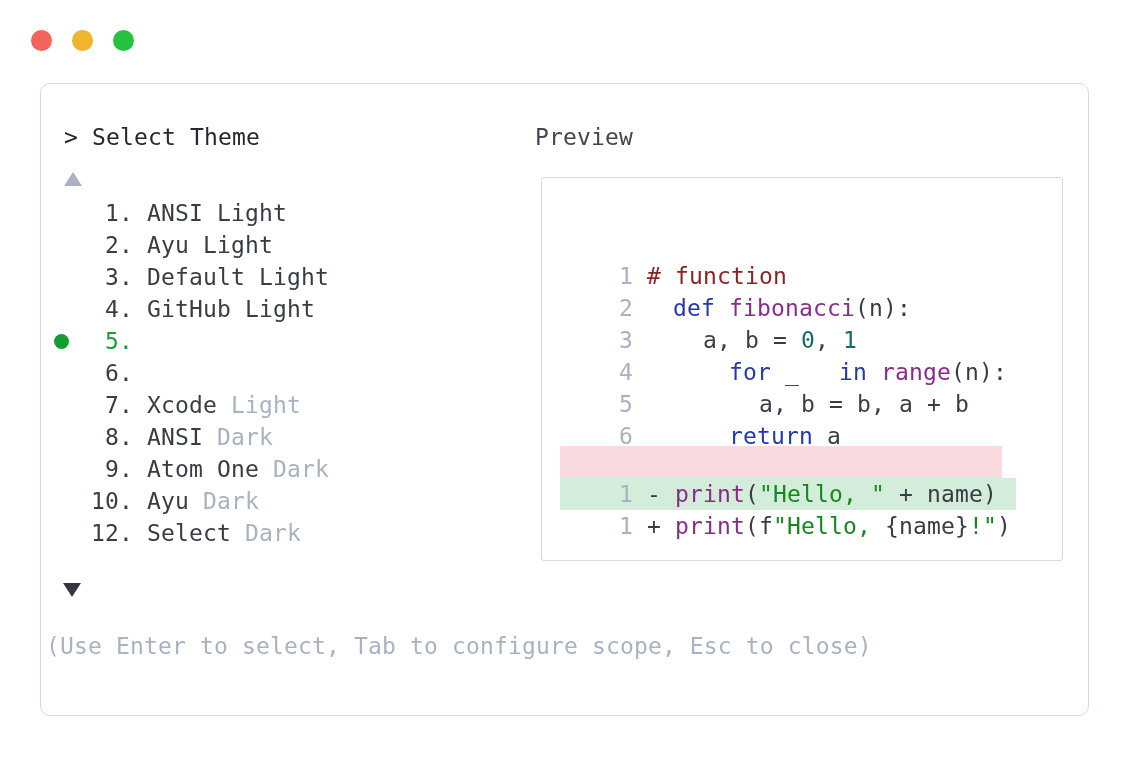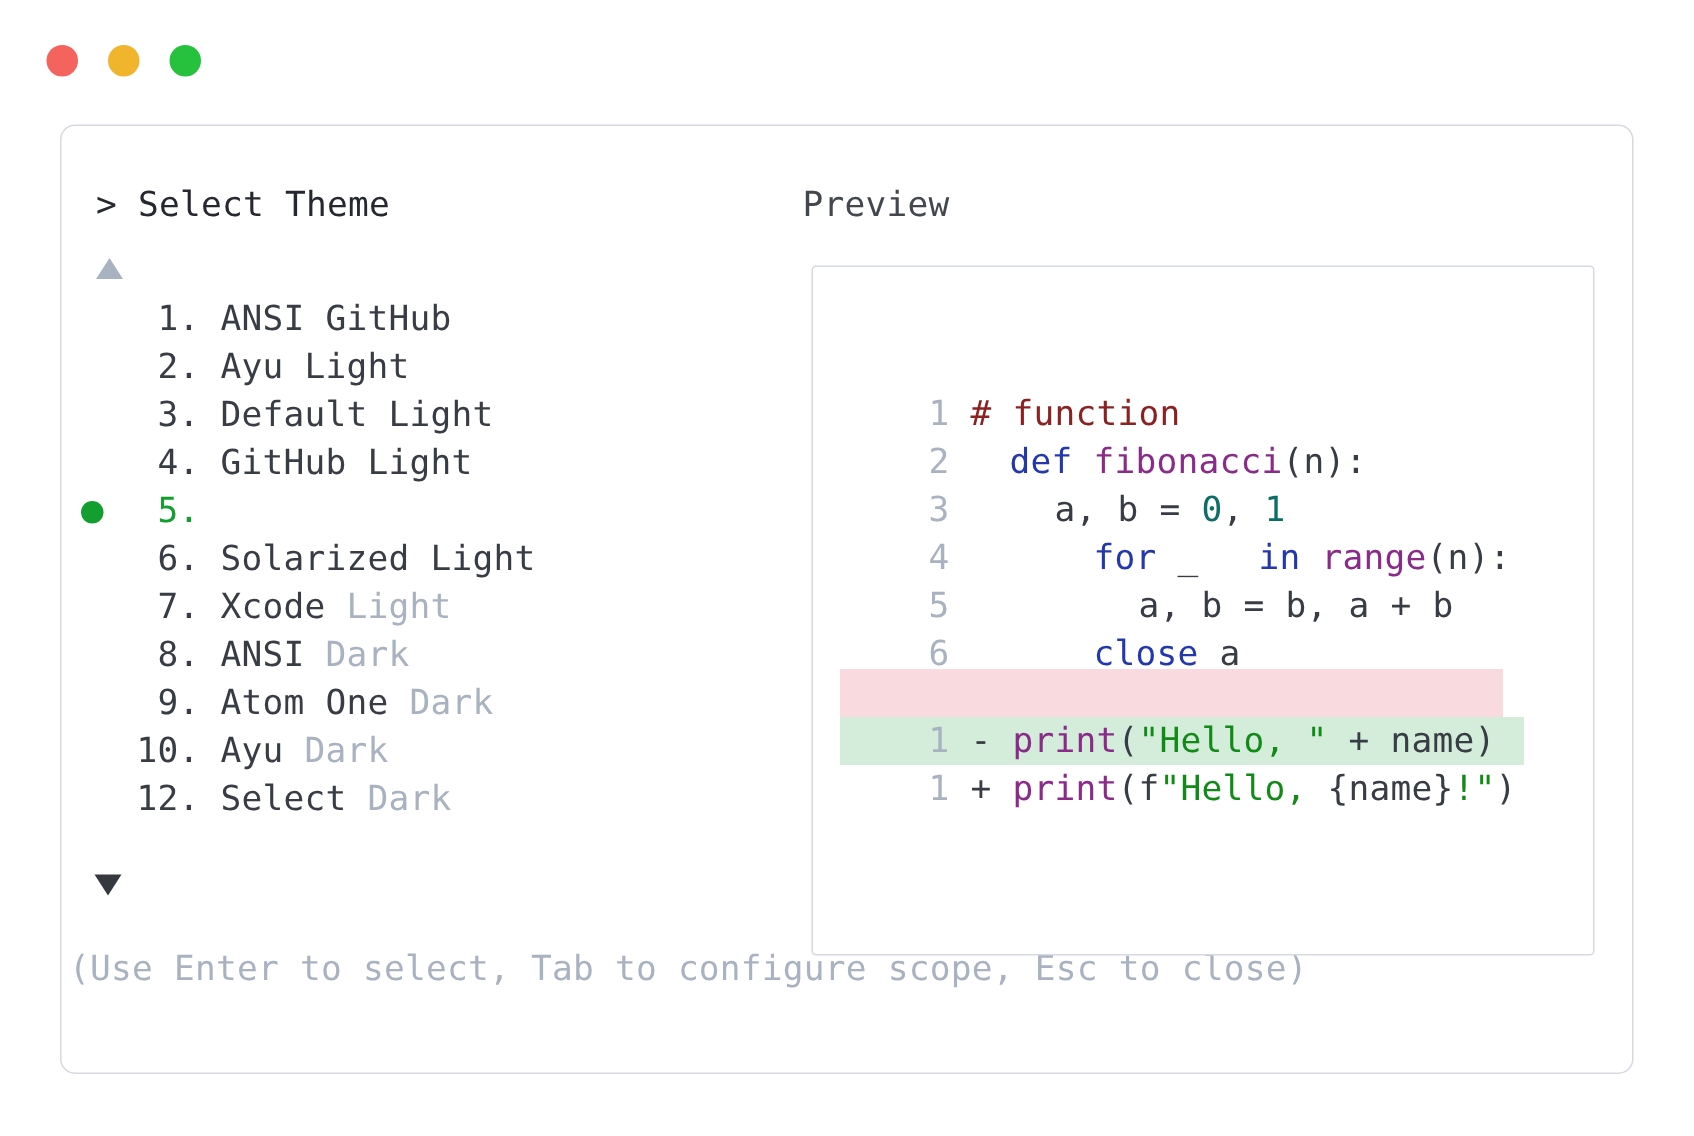--- a/index.html
+++ b/index.html
@@ -41,21 +41,21 @@
   .theme-row.selected .bullet i{display:inline-block;}
   .theme-row .num{display:inline-block; width:42px; text-align:right; margin-right:14px;}
   .theme-row .name, .theme-row .num{color:var(--dark);}
   .theme-row.selected .name, .theme-row.selected .num{color:var(--accent-green);}
   .theme-row .suffix{color:var(--muted);}
 
   .footer-hint{position:absolute; left:5px; top:549px; line-height:26px; color:var(--muted); white-space:pre;}
 
   
   .preview-label{position:absolute; left:494px; top:40px; line-height:26px; color:#43474e;}
-  .preview-box{position:absolute; left:500px; top:93px; width:522px; height:460px;
+  .preview-box{position:absolute; left:500px; top:93px; width:522px; height:384px;
                background:#fff; border:1.5px solid var(--border); border-radius:3px; overflow:hidden;}
   .codeblock{padding:50px 0 0 21px; white-space:pre;}
   .code-line{height:32px; line-height:32px; width:fit-content;}
   .code-line .ln{display:inline-block; width:14px; text-align:right; margin-right:14px; color:var(--muted);}
   .spacer{height:26px;}
   .code-line.removed{background:var(--removed-bg); padding:0 5px 0 3px; margin-left:-3px;}
   .code-line.added{background:var(--added-bg); padding:0 5px 0 3px; margin-left:-3px;}
 
   .tok-plain{color:var(--dark);}
   .tok-comment{color:var(--comment);}
@@ -74,21 +74,21 @@
 </div>
 
 <div class="panel">
   <div class="prompt">&gt; Select Theme</div>
   <div class="scroll-up"></div>
 
   <div class="theme-list">
       <div class="theme-row">
     <span class="bullet"></span>
     <span class="num">1.</span>
-    <span class="label"><span class="name">ANSI GitHub</span><span class="suffix"></span></span>
+    <span class="label"><span class="name">ANSI Light</span><span class="suffix"></span></span>
   </div>
       <div class="theme-row">
     <span class="bullet"></span>
     <span class="num">2.</span>
     <span class="label"><span class="name">Ayu Light</span><span class="suffix"></span></span>
   </div>
       <div class="theme-row">
     <span class="bullet"></span>
     <span class="num">3.</span>
     <span class="label"><span class="name">Default Light</span><span class="suffix"></span></span>
@@ -98,21 +98,20 @@
     <span class="num">4.</span>
     <span class="label"><span class="name">GitHub Light</span><span class="suffix"></span></span>
   </div>
       <div class="theme-row selected">
     <span class="bullet"><i></i></span>
     <span class="num">5.</span>
   </div>
       <div class="theme-row">
     <span class="bullet"></span>
     <span class="num">6.</span>
-    <span class="label"><span class="name">Solarized Light</span><span class="suffix"></span></span>
   </div>
       <div class="theme-row">
     <span class="bullet"></span>
     <span class="num">7.</span>
     <span class="label"><span class="name">Xcode</span><span class="suffix"> Light</span></span>
   </div>
       <div class="theme-row">
     <span class="bullet"></span>
     <span class="num">8.</span>
     <span class="label"><span class="name">ANSI</span><span class="suffix"> Dark</span></span>
@@ -143,20 +142,20 @@
     <span class="ln">1</span><span class="code"><span class="tok-comment"># function</span></span>
   </div><div class="code-line">
     <span class="ln">2</span><span class="code"><span class="tok-kw">def</span><span class="tok-plain"> </span><span class="tok-fn">fibonacci</span><span class="tok-plain">(n):</span></span>
   </div><div class="code-line">
     <span class="ln">3</span><span class="code"><span class="tok-plain">    a, b = </span><span class="tok-num">0</span><span class="tok-plain">, </span><span class="tok-num">1</span></span>
   </div><div class="code-line">
     <span class="ln">4</span><span class="code"><span class="tok-plain">    </span><span class="tok-kw">for</span><span class="tok-plain"> _ </span><span class="tok-kw">in</span><span class="tok-plain"> </span><span class="tok-fn">range</span><span class="tok-plain">(n):</span></span>
   </div><div class="code-line">
     <span class="ln">5</span><span class="code"><span class="tok-plain">        a, b = b, a + b</span></span>
   </div><div class="code-line">
-    <span class="ln">6</span><span class="code"><span class="tok-plain">    </span><span class="tok-kw">close</span><span class="tok-plain"> a</span></span>
+    <span class="ln">6</span><span class="code"><span class="tok-plain">    </span><span class="tok-kw">return</span><span class="tok-plain"> a</span></span>
   </div><div class="spacer"></div><div class="code-line removed">
     <span class="ln">1</span><span class="code"><span class="tok-plain">- </span><span class="tok-fn">print</span><span class="tok-plain">(</span><span class="tok-str">"Hello, "</span><span class="tok-plain"> + name)</span></span>
   </div><div class="code-line added">
     <span class="ln">1</span><span class="code"><span class="tok-plain">+ </span><span class="tok-fn">print</span><span class="tok-plain">(f</span><span class="tok-str">"Hello, </span><span class="tok-plain">{name}</span><span class="tok-str">!"</span><span class="tok-plain">)</span></span>
   </div></div>
   </div>
 </div>
 
 </body></html>

